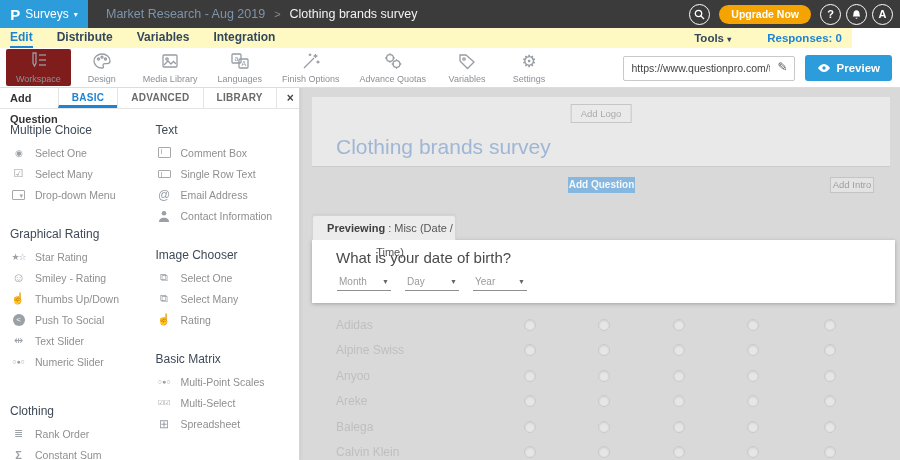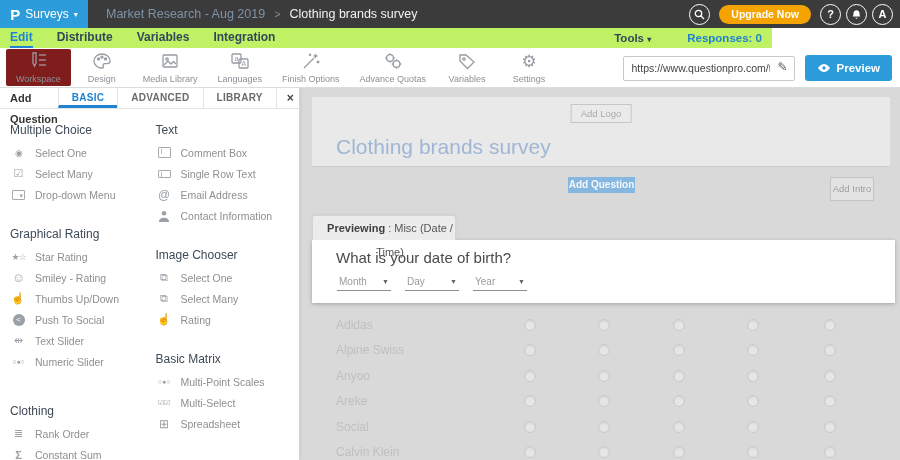--- a/index.html
+++ b/index.html
@@ -14,21 +14,21 @@
   .logo-caret { font-size:8px; }
   .crumbs { margin-left:18px; font-size:12.5px; display:flex; align-items:center; }
   .crumb-parent { color:#7f93a8; }
   .crumb-sep { color:#8b8b8b; margin:0 9px; font-size:11px; }
   .crumb-current { color:#f2f2f2; }
   .topbar-right { margin-left:auto; display:flex; align-items:center; gap:5px; padding-right:7px; }
   .circ { width:21px; height:21px; border:1.5px solid #fff; border-radius:50%; color:#fff; display:flex; align-items:center; justify-content:center; font-size:11px; font-weight:bold; cursor:pointer; }
   .upgrade-btn { height:19px; background:#f5a300; border:none; border-radius:10px; color:#fff; font-size:10.5px; font-weight:bold; padding:0 12px; margin:0 4px; cursor:pointer; font-family:inherit; }
 
   
-  .navrow { position:absolute; left:0; top:28px; width:772px; height:20px; background:#bef264; display:flex; align-items:center; z-index:9; }
+  .navrow { position:absolute; left:0; top:28px; width:852px; height:20px; background:#fef9c3; display:flex; align-items:center; z-index:9; }
   .nav-tab { font-size:12px; font-weight:bold; color:#33475b; margin-left:24px; height:20px; line-height:19px; cursor:pointer; }
   .nav-tab.first { margin-left:10px; }
   .nav-tab.active { color:#1f83d3; border-bottom:2px solid #1f83d3; }
   .navrow-right { margin-left:auto; display:flex; align-items:center; gap:36px; padding-right:10px; }
   .tools-lbl { font-size:11.5px; font-weight:bold; color:#33475b; cursor:pointer; }
   .tools-lbl .c { font-size:8px; }
   .responses-lbl { font-size:11.5px; font-weight:bold; color:#1f83d3; cursor:pointer; }
 
   
   .toolbar { position:absolute; left:0; top:48px; width:900px; height:40px; background:#fff; border-bottom:1px solid #dcdcdc; display:flex; align-items:stretch; z-index:8; }
@@ -67,21 +67,21 @@
   .i-comment { width:13px; height:11px; } .i-single { width:13px; height:8px; }
   .ib .ibeam { position:absolute; left:2px; top:-1px; font-size:8px; color:#a8a8a8; font-style:normal; }
   .i-share-bg { background:#9aa0a6; color:#fff; border-radius:50%; width:12px; height:12px; font-size:8px; line-height:12px; text-align:center; display:inline-block; }
 
   
   .canvas { position:absolute; left:300px; top:88px; width:600px; height:372px; background:#d9d9d9; }
   .survey-head { position:absolute; left:12px; top:9px; width:578px; height:70px; background:#e9e9e9; border-bottom:1px solid #cccccc; }
   .add-logo { position:absolute; left:50%; transform:translateX(-50%); top:7px; border:1px solid #c6c6c6; background:#eaeaea; color:#ababab; font-size:9.5px; padding:3px 9px; cursor:pointer; }
   .survey-title { position:absolute; left:24px; top:38px; font-size:21px; color:#9fb6d4; cursor:pointer; }
   .btn-row-q { position:absolute; left:268px; top:89px; width:67px; height:16px; background:#85b7e0; color:#f4f8fb; font-size:10px; font-weight:bold; text-align:center; line-height:16px; border:none; cursor:pointer; font-family:inherit; }
-  .btn-row-i { position:absolute; left:530px; top:89px; width:44px; height:24px; background:#e3e3e3; color:#9e9e9e; font-size:9.5px; text-align:center; line-height:14px; border:1px solid #c4c4c4; cursor:pointer; font-family:inherit; }
+  .btn-row-i { position:absolute; left:530px; top:89px; width:44px; height:16px; background:#e3e3e3; color:#9e9e9e; font-size:9.5px; text-align:center; line-height:14px; border:1px solid #c4c4c4; cursor:pointer; font-family:inherit; }
   .preview-tab { position:absolute; left:12px; top:127px; width:144px; height:25px; background:#ececec; border:1px solid #d4d4d4; border-bottom:none; border-radius:3px 3px 0 0; z-index:3; font-size:11px; line-height:24px; padding-left:12px; color:#3f3f3f; box-shadow:0 -1px 2px rgba(0,0,0,.05);text-align:center; }
   .preview-tab .rest { font-weight:normal; color:#555; margin-left:3px; }
   .preview-card { position:absolute; left:12px; top:152px; width:583px; height:63px; background:#fff; z-index:2; box-shadow:0 1px 4px rgba(0,0,0,.25); }
   .q-text { position:absolute; left:24px; top:9px; font-size:15px; color:#4a4a4a; }
   .dob-row { position:absolute; left:25px; top:34px; display:flex; gap:14px; }
   .dob-sel { width:54px; border-bottom:1px solid #8f8f8f; font-size:10px; color:#9a9a9a; padding:2px 2px 3px 2px; display:flex; justify-content:space-between; align-items:center; cursor:pointer; }
   .dob-sel .caret { font-size:7px; color:#666; }
 
   .matrix { position:absolute; left:0; top:227px; width:600px; height:145px; }
   .m-row { position:absolute; left:0; width:600px; height:22px; }
@@ -414,21 +414,21 @@
     </div>
     <div class="m-row" style="top:76px">
       <span class="m-label">Areke</span>
       <span class="m-radio c1"></span>
         <span class="m-radio c2"></span>
         <span class="m-radio c3"></span>
         <span class="m-radio c4"></span>
         <span class="m-radio c5"></span>
     </div>
     <div class="m-row" style="top:102px">
-      <span class="m-label">Social</span>
+      <span class="m-label">Balega</span>
       <span class="m-radio c1"></span>
         <span class="m-radio c2"></span>
         <span class="m-radio c3"></span>
         <span class="m-radio c4"></span>
         <span class="m-radio c5"></span>
     </div>
     <div class="m-row" style="top:127px">
       <span class="m-label">Calvin Klein</span>
       <span class="m-radio c1"></span>
         <span class="m-radio c2"></span>

